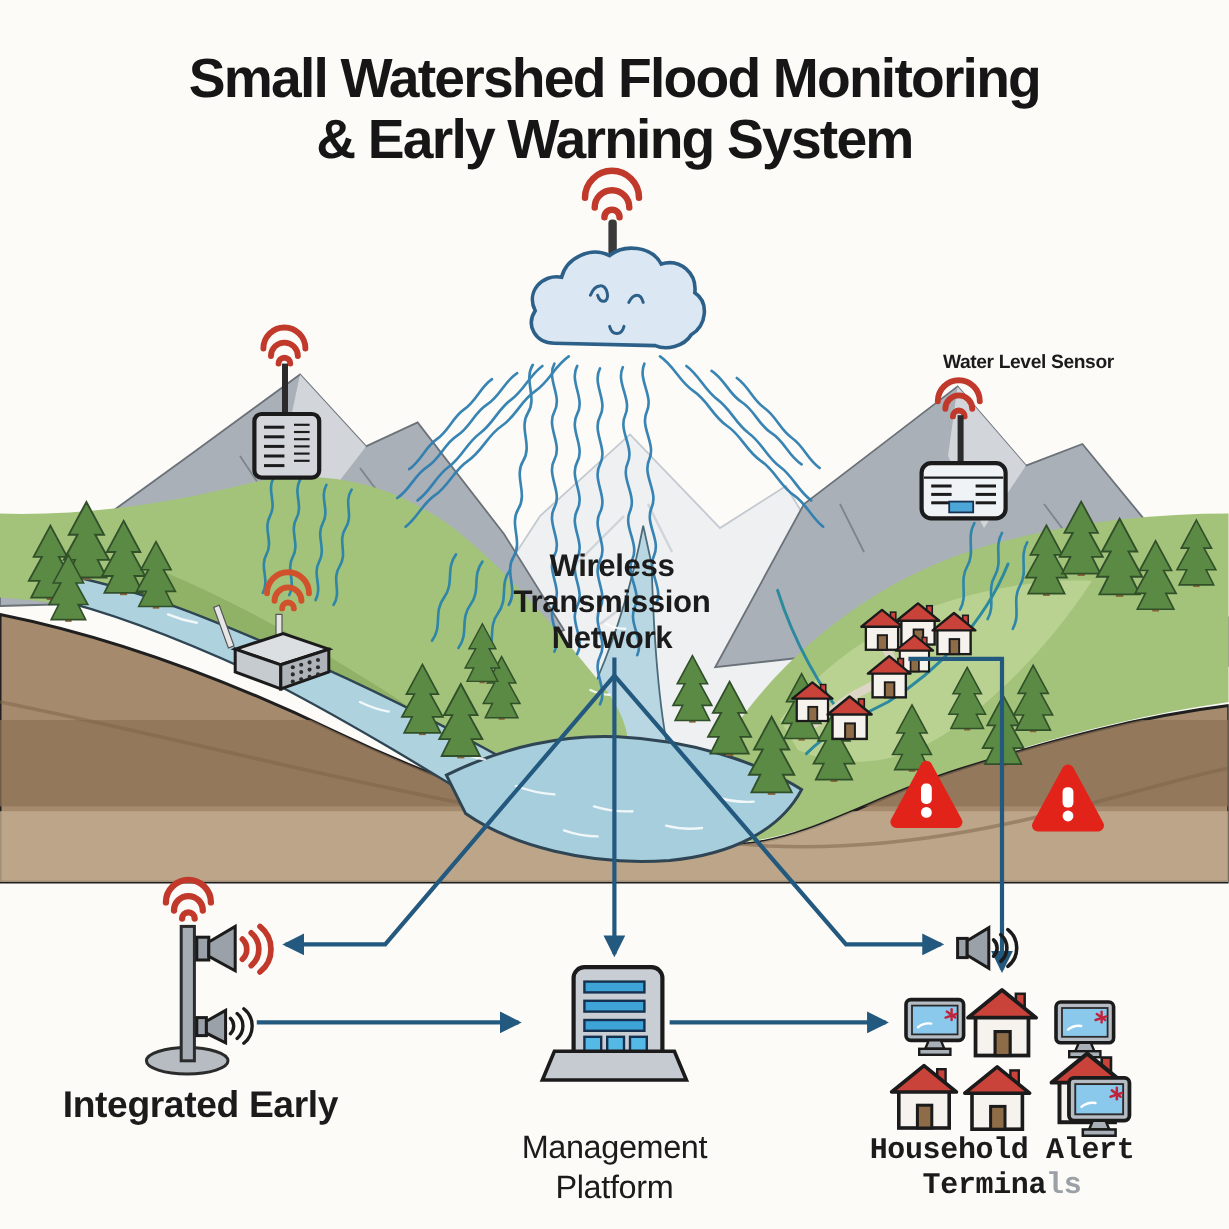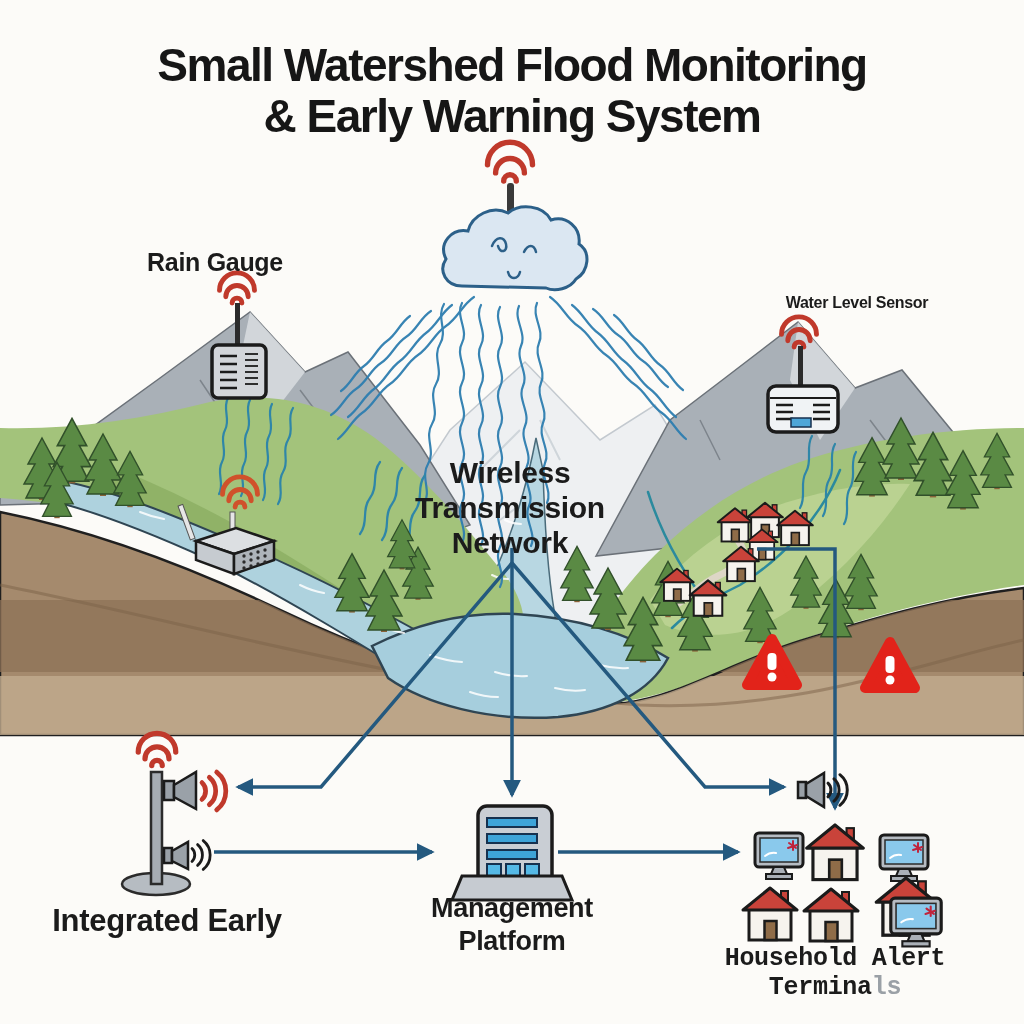--- a/index.html
+++ b/index.html
@@ -5,23 +5,23 @@
   html,body{margin:0;padding:0;background:#fcfbf8;}
   #stage{position:relative;width:1024px;height:1024px;background:#fcfbf8;overflow:hidden;
          font-family:"Liberation Sans",sans-serif;}
   svg{position:absolute;left:0;top:0;}
   .title{position:absolute;top:40px;left:0;right:0;text-align:center;font-size:46px;
          font-weight:700;color:#161616;letter-spacing:-1.5px;line-height:1.1;}
   .lbl{position:absolute;font-weight:600;color:#1b1b1b;text-align:center;
        line-height:1.16;letter-spacing:-0.3px;}
   .lbl-rain{left:140px;top:248px;width:150px;font-size:25px;}
   .lbl-sensor{left:740px;top:294px;width:234px;font-size:16px;}
-  .lbl-wireless{left:400px;top:456px;width:220px;font-size:30px;}
+  .lbl-wireless{left:400px;top:456px;width:220px;font-size:26px;}
   .lbl-speakers{left:38px;top:901px;width:258px;font-size:31px;line-height:1.3;}
-  .lbl-platform{left:402px;top:892px;width:220px;font-size:27px;font-weight:700;line-height:1.22;}
+  .lbl-platform{left:402px;top:940px;width:220px;font-size:27px;font-weight:400;line-height:1.22;}
   .lbl-household{left:655px;top:944px;width:360px;font-size:25px;font-family:Liberation Mono, monospace;}
   .fade-gray{color:#9aa0a6;}
 </style>
 </head>
 <body>
 
 <div id="stage">
 
 <svg width="1024" height="1024" viewBox="0 0 1024 1024">
   <defs>
@@ -321,21 +321,20 @@
       <use href="#monitor" transform="translate(916,916) scale(1.05)"></use>
     </g>
   </g>
 </svg>
 
   <div class="title">
     <div>Small Watershed Flood Monitoring</div>
     <div>&amp; Early Warning System</div>
   </div>
 
-  <div class="lbl lbl-rain">Rain Gauge</div>
 
   <div class="lbl lbl-sensor">Water Level Sensor</div>
 
   <div class="lbl lbl-wireless">
     <div>Wireless</div>
     <div>Transmission</div>
     <div>Network</div>
   </div>
 
   <div class="lbl lbl-speakers">

